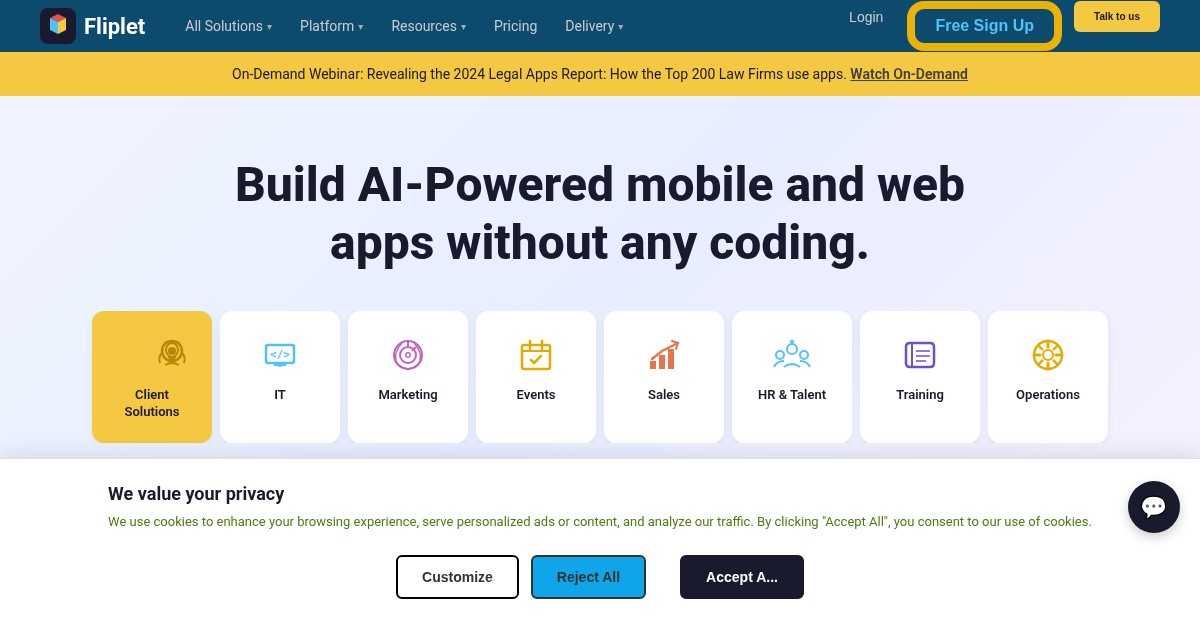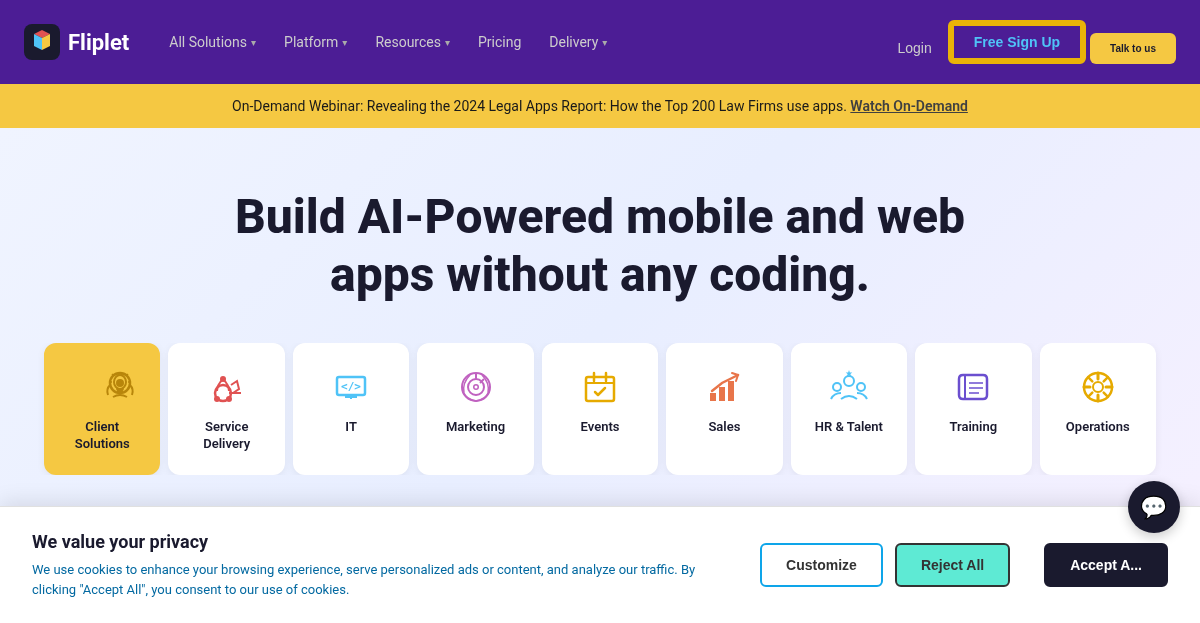--- a/index.html
+++ b/index.html
@@ -1,24 +1,24 @@
 <!DOCTYPE html>
 <html><head>
   <meta charset="utf-8">
   <style>
     * { margin: 0; padding: 0; box-sizing: border-box; }
     body { font-family: -apple-system, BlinkMacSystemFont, 'Segoe UI', Roboto, sans-serif; width: 1200px; overflow-x: hidden; }
 
     
     .navbar {
-      background: #4c1d95;
-      display: flex;
-      align-items: center;
-      padding: 0 24px;
-      height: 84px;
+      background: #0c4a6e;
+      display: flex;
+      align-items: center;
+      padding: 0 40px;
+      height: 52px;
       gap: 8px;
     }
     .logo-area {
       display: flex;
       align-items: center;
       gap: 8px;
       margin-right: 20px;
     }
     .logo-icon {
       width: 36px;
@@ -42,38 +42,38 @@
       cursor: pointer;
       display: flex;
       align-items: center;
       gap: 4px;
       border-radius: 4px;
       white-space: nowrap;
     }
     .nav-chevron { font-size: 10px; color: #aaa; }
     .nav-actions {
       display: flex;
-      align-items: flex-end;
-      gap: 4px;
+      align-items: flex-start;
+      gap: 12px;
     }
     .btn-login {
       color: #ccc;
       background: none;
       border: none;
       font-size: 14px;
       cursor: pointer;
       padding: 8px 12px;
     }
     .btn-free-signup {
       background: transparent;
-      border: 6px solid #eab308;
+      border: 8px solid #eab308;
       color: #4fc3f7;
       padding: 8px 20px;
-      border-radius: 6px;
-      font-size: 14px;
+      border-radius: 17px;
+      font-size: 16px;
       font-weight: 600;
       cursor: pointer;
       white-space: nowrap;
     }
     .btn-talk {
       background: #f5c842;
       border: none;
       color: #1a1a2e;
       padding: 10px 20px;
       border-radius: 6px;
@@ -159,52 +159,53 @@
       left: 0;
       right: 0;
       background: white;
       border-top: 1px solid #e0e0e0;
       padding: 24px 32px;
       display: flex;
       align-items: center;
       gap: 24px;
       box-shadow: 0 -4px 20px rgba(0,0,0,0.1);
       z-index: 1000;
+      flex-direction: column;
     }
     .cookie-text { flex: 1; }
     .cookie-title {
       font-size: 18px;
       font-weight: 700;
       color: #1a1a2e;
       margin-bottom: 8px;
     }
     .cookie-desc {
       font-size: 13px;
-      color: #0369a1;
+      color: #4d7c0f;
       line-height: 1.5;
     }
     .cookie-actions {
       display: flex;
       gap: 12px;
       align-items: center;
       flex-shrink: 0;
     }
     .btn-customize {
       background: white;
-      border: 2px solid #0ea5e9;
+      border: 2px solid #000000;
       color: #333;
       padding: 12px 24px;
       border-radius: 6px;
       font-size: 14px;
       font-weight: 600;
       cursor: pointer;
       white-space: nowrap;
     }
     .btn-reject {
-      background: #5eead4;
+      background: #0ea5e9;
       border: 2px solid #333;
       color: #333;
       padding: 12px 24px;
       border-radius: 6px;
       font-size: 14px;
       font-weight: 600;
       cursor: pointer;
       white-space: nowrap;
     }
     .btn-accept {
@@ -309,33 +310,20 @@
         <path d="M19 24 L25 24 M19.5 26 L24.5 26" stroke="#b8860b" stroke-width="2" stroke-linecap="round"></path>
         <path d="M20 10 Q22 6 24 10" stroke="#b8860b" stroke-width="1.5" fill="none"></path>
         <line x1="14" y1="17" x2="11" y2="17" stroke="#b8860b" stroke-width="1.5"></line>
         <line x1="30" y1="17" x2="33" y2="17" stroke="#b8860b" stroke-width="1.5"></line>
         <line x1="16" y1="11" x2="14" y2="9" stroke="#b8860b" stroke-width="1.5"></line>
         <line x1="28" y1="11" x2="30" y2="9" stroke="#b8860b" stroke-width="1.5"></line>
       </svg>
       <span class="cat-label">Client Solutions</span>
     </div>
 
-    <div class="cat-card">
-      <svg class="icon-svg" viewBox="0 0 44 44">
-        <circle cx="18" cy="28" r="8" fill="none" stroke="#e05252" stroke-width="2.5"></circle>
-        <path d="M18 14 C18 14 12 20 12 26" stroke="#e05252" stroke-width="2" fill="none"></path>
-        <path d="M18 14 C18 14 24 20 24 26" stroke="#e05252" stroke-width="2" fill="none"></path>
-        <circle cx="18" cy="14" r="3" fill="#e05252"></circle>
-        <path d="M26 20 L32 16 L34 24 L28 28" fill="none" stroke="#e05252" stroke-width="2"></path>
-        <path d="M24 28 L36 28" stroke="#e05252" stroke-width="2"></path>
-        <circle cx="12" cy="34" r="3" fill="#e05252"></circle>
-        <circle cx="24" cy="34" r="3" fill="#e05252"></circle>
-      </svg>
-      <span class="cat-label">Service Delivery</span>
-    </div>
 
     <div class="cat-card">
       <svg class="icon-svg" viewBox="0 0 44 44">
         <rect x="8" y="12" width="28" height="18" rx="2" fill="none" stroke="#4fc3f7" stroke-width="2.5"></rect>
         <text x="22" y="25" text-anchor="middle" fill="#4fc3f7" font-size="11" font-family="monospace" font-weight="bold">&lt;/&gt;</text>
         <line x1="16" y1="32" x2="28" y2="32" stroke="#4fc3f7" stroke-width="2"></line>
         <line x1="22" y1="30" x2="22" y2="34" stroke="#4fc3f7" stroke-width="2"></line>
       </svg>
       <span class="cat-label">IT</span>
     </div>

